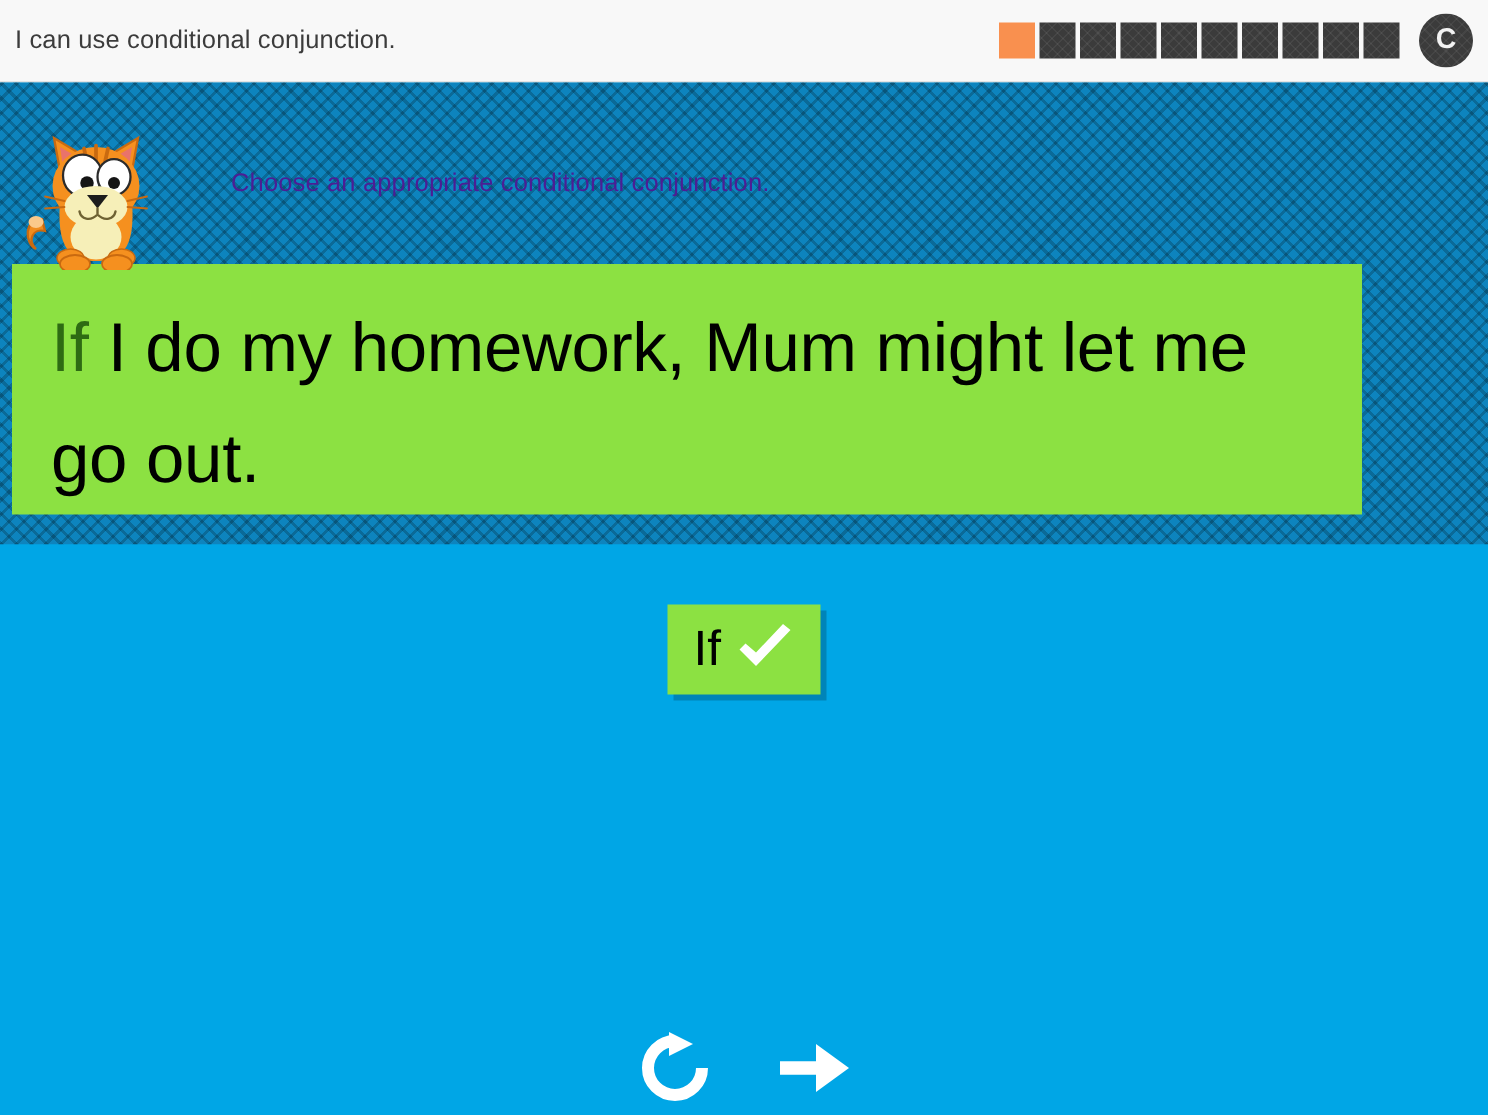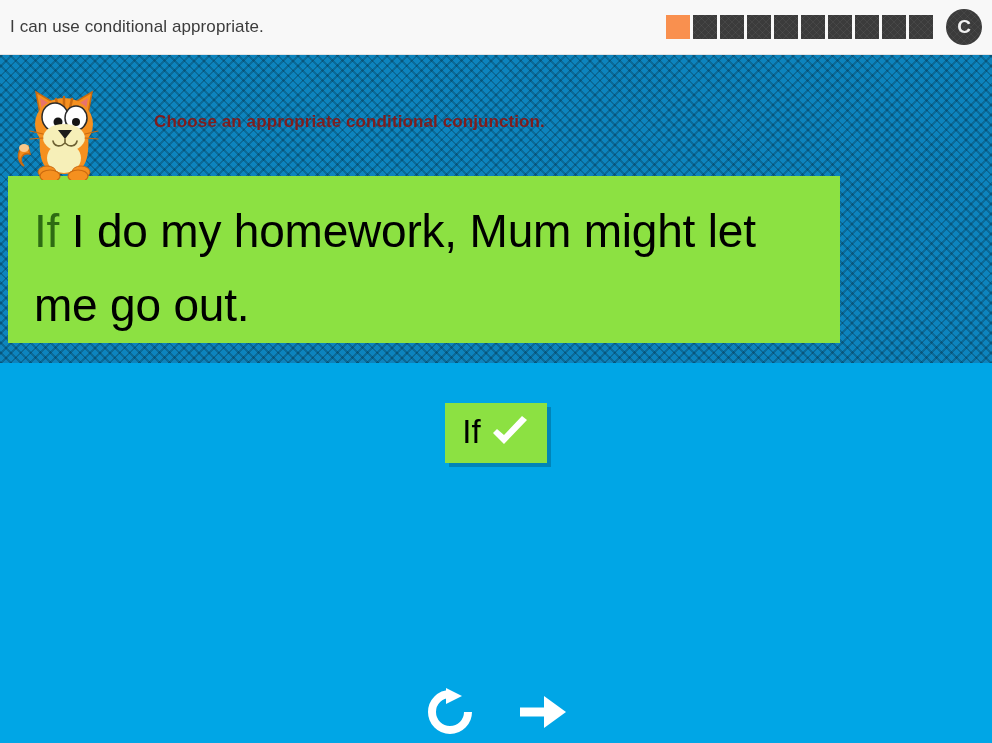--- a/index.html
+++ b/index.html
@@ -78,28 +78,28 @@
   
   .mascot {
     position:absolute; left:14px; top:84px;
     width:100px; height:96px;
     z-index:4;
   }
 
   
   .prompt {
     position:absolute; left:119px; top:112px;
-    font-size:17px; font-weight:bold; color:#7f1d1d;
+    font-size:17px; font-weight:normal; color:#4c1d95;
     letter-spacing:.1px; z-index:3;padding-left:35px;
   }
 
   
   .sentence-panel {
     position:absolute; left:8px; top:176px;
-    width:832px; height:167px;
+    width:900px; height:167px;
     background:#8CE142;
     padding:18px 26px 0 26px;
     z-index:2;
   }
   .sentence-text {
     font-size:46px; line-height:74px;
     color:#000000; letter-spacing:-.2px;
   }
   .sentence-blank { color:#2E6B13; }
 
@@ -133,21 +133,21 @@
     gap:36px; z-index:5;
   }
   .nav-btn { cursor:pointer; display:flex; align-items:center; justify-content:center; }
 </style>
 </head>
 <body>
 
 <div id="app">
 
   <div class="header">
-    <div class="header-title">I can use conditional appropriate.</div>
+    <div class="header-title">I can use conditional conjunction.</div>
 
     <div class="header-right">
       <div class="progress-track" id="progress-track">
           <div class="pip done"></div>
           <div class="pip"></div>
           <div class="pip"></div>
           <div class="pip"></div>
           <div class="pip"></div>
           <div class="pip"></div>
           <div class="pip"></div>

